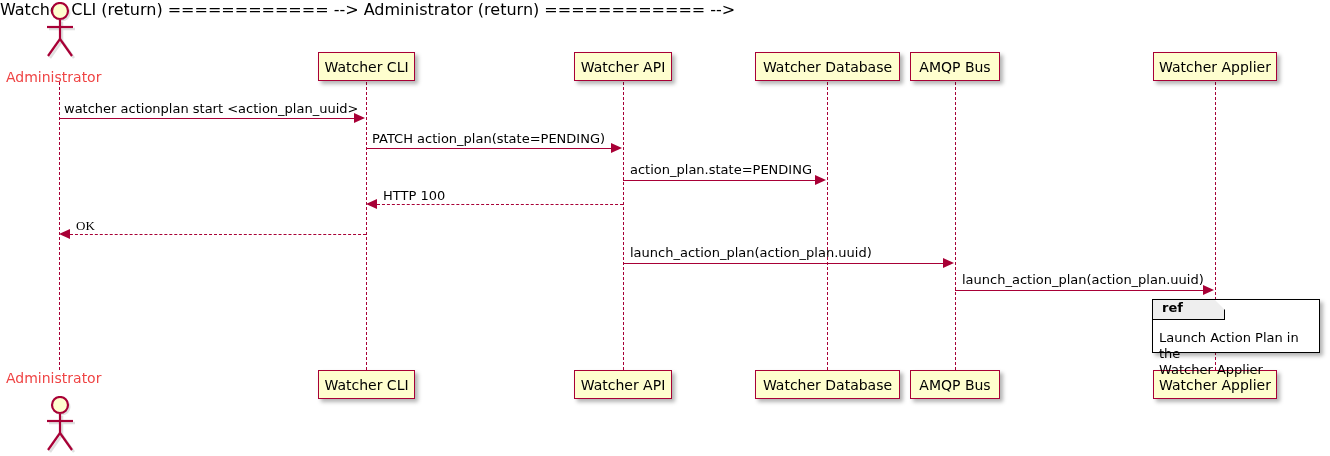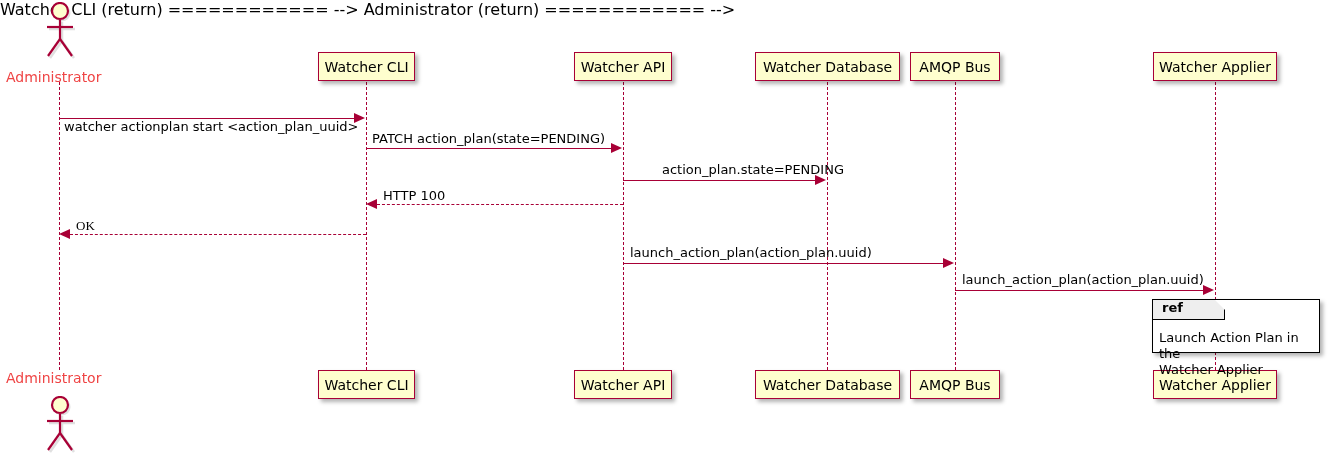--- a/index.html
+++ b/index.html
@@ -169,31 +169,31 @@
     <span>Watcher Database</span>
   </div>
   <div class="participant" style="left:910px; top:52px; width:90px; height:29px;">
     <span>AMQP Bus</span>
   </div>
   <div class="participant" style="left:1153px; top:52px; width:124px; height:29px;">
     <span>Watcher Applier</span>
   </div>
 
   
-  <div class="msg-label" style="left:64px; top:101px;margin-top:18px;">watcher actionplan start &lt;action_plan_uuid&gt;</div>
+  <div class="msg-label" style="left:64px; top:101px;">watcher actionplan start &lt;action_plan_uuid&gt;</div>
   <div class="msg-line" style="left:59px; top:118px; width:296px;"></div>
   <div class="arrow-head right" style="left:354px; top:113px;"></div>
 
   
   <div class="msg-label" style="left:372px; top:131px;">PATCH action_plan(state=PENDING)</div>
   <div class="msg-line" style="left:366px; top:148px; width:246px;"></div>
   <div class="arrow-head right" style="left:611px; top:143px;"></div>
 
   
-  <div class="msg-label" style="left:630px; top:162px;margin-left:32px;">action_plan.state=PENDING</div>
+  <div class="msg-label" style="left:630px; top:162px;">action_plan.state=PENDING</div>
   <div class="msg-line" style="left:623px; top:180px; width:193px;"></div>
   <div class="arrow-head right" style="left:815px; top:175px;"></div>
 
    Watcher CLI (return) ============ --&gt;
   <div class="msg-label" style="left:383px; top:188px;">HTTP 100</div>
   <div class="msg-line dashed" style="left:377px; top:204px; width:246px;"></div>
   <div class="arrow-head left" style="left:366px; top:199px;"></div>
 
    Administrator (return) ============ --&gt;
   <div class="msg-label" style="left:76px; top:218px;font-family:Liberation Serif, serif;">OK</div>

